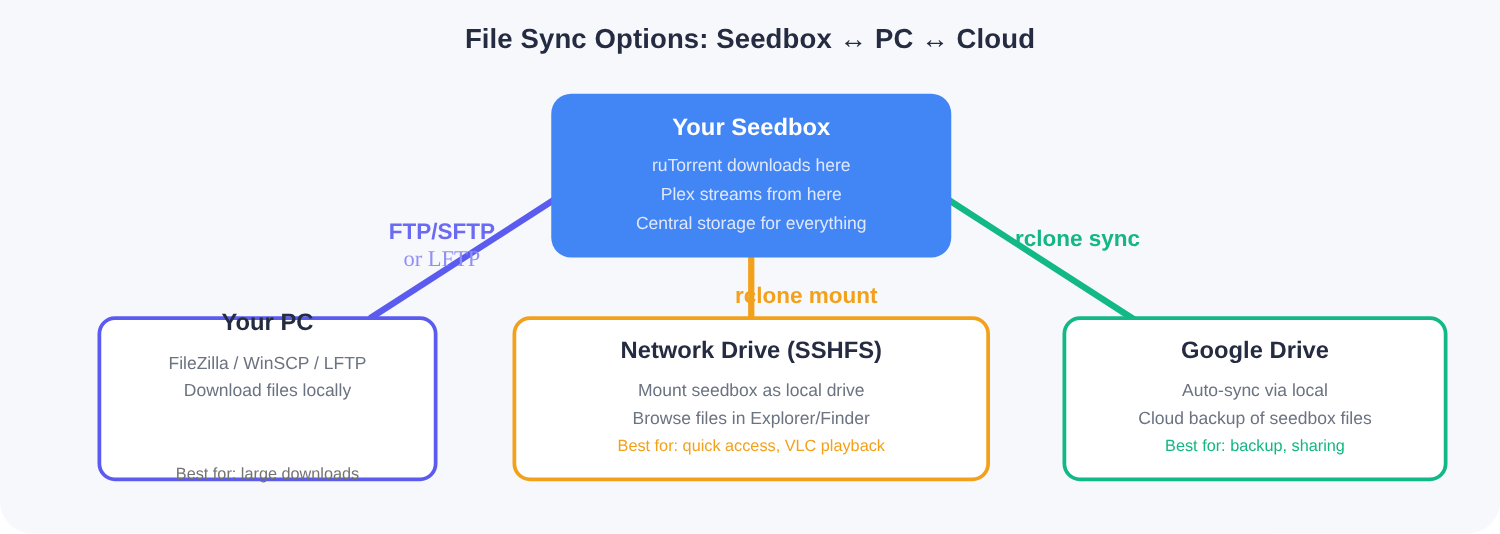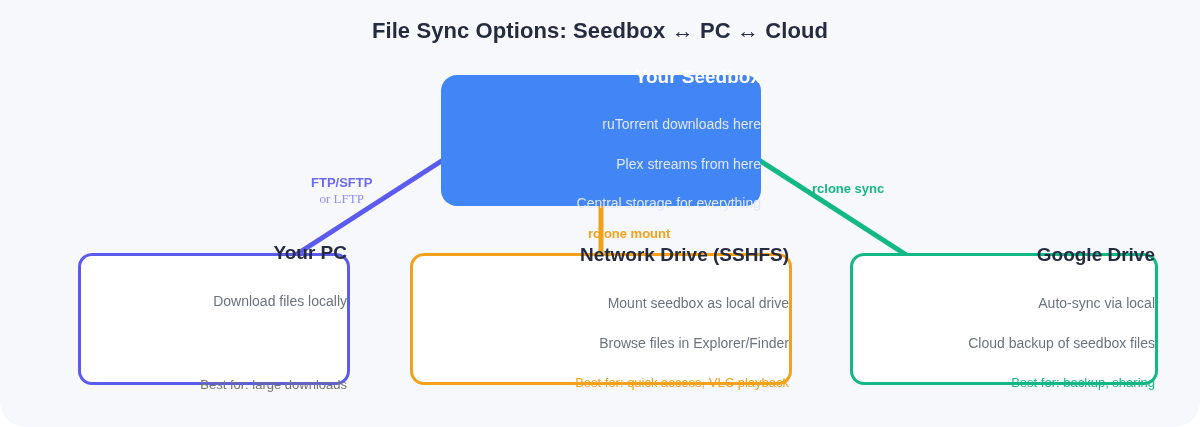--- a/index.html
+++ b/index.html
@@ -37,23 +37,22 @@
     color: #252c41;
     letter-spacing: 0.1px;
   }
   .node {
     position: absolute;
     box-sizing: border-box;
     border-radius: 14px;
     text-align: center;
     display: flex;
     flex-direction: column;
-    align-items: flex-end;
+    align-items: center;
     justify-content: center;
-    gap: 17px;
   }
   .node-title {
     font-size: 19px;
     font-weight: bold;
     line-height: 1.2;
   }
   .node-line {
     font-size: 14px;
     line-height: 1.62;
   }
@@ -108,21 +107,21 @@
   #node-network .node-best { color: #f3a11b; }
   #node-gdrive {
     left: 850px;
     width: 308px;
     border-color: #12b886;
   }
   #node-gdrive .node-best { color: #14b783; }
 
   .edge-label {
     position: absolute;
-    font-size: 13px;
+    font-size: 18px;
     font-weight: bold;
     white-space: nowrap;
   }
   .edge-label .sub {
     display: block;
     font-weight: normal;
     text-align: center;
     margin-top: 1px;
   }
   #label-ftp {
@@ -157,20 +156,21 @@
 
   <div class="node" id="node-seedbox">
     <div class="node-title">Your Seedbox</div>
     <div class="node-line">ruTorrent downloads here</div>
     <div class="node-line">Plex streams from here</div>
     <div class="node-line">Central storage for everything</div>
   </div>
 
   <div class="node node-outline" id="node-pc">
     <div class="node-title">Your PC</div>
+    <div class="node-line">FileZilla / WinSCP / LFTP</div>
     <div class="node-line">Download files locally</div>
     <div class="node-best">Best for: large downloads</div>
   </div>
 
   <div class="node node-outline" id="node-network">
     <div class="node-title">Network Drive (SSHFS)</div>
     <div class="node-line">Mount seedbox as local drive</div>
     <div class="node-line">Browse files in Explorer/Finder</div>
     <div class="node-best">Best for: quick access, VLC playback</div>
   </div>

